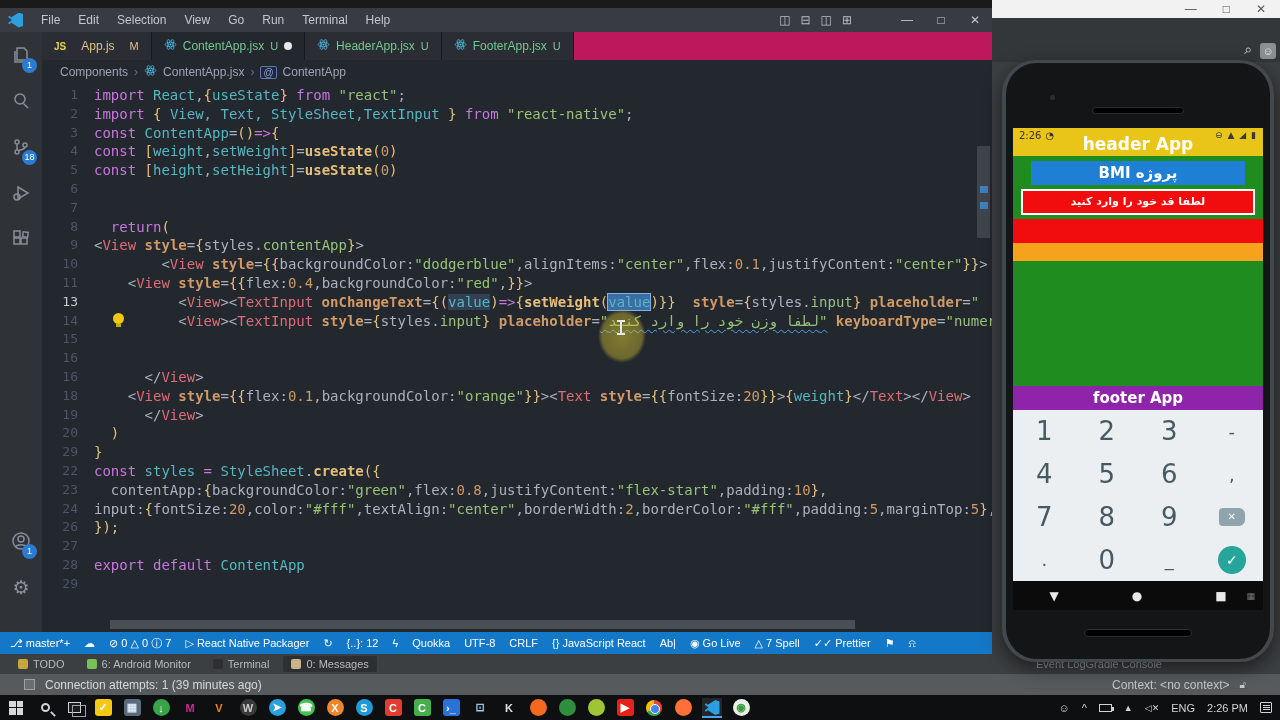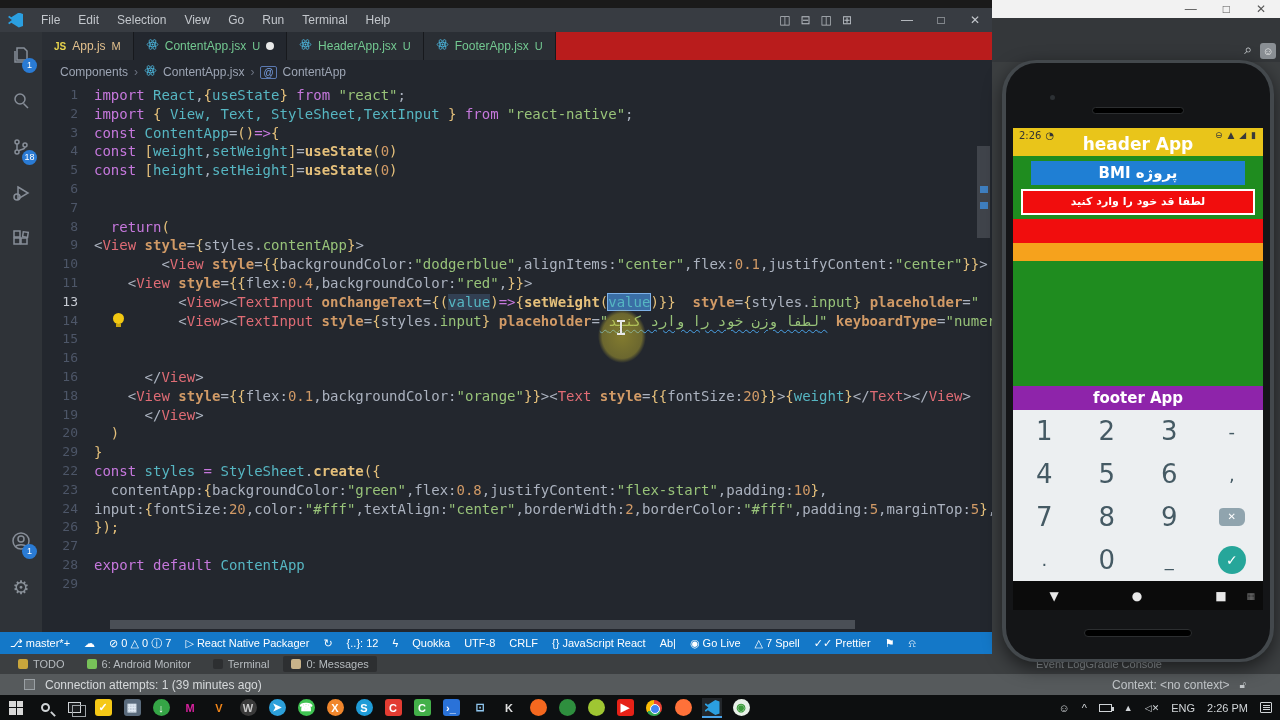--- a/index.html
+++ b/index.html
@@ -46,28 +46,28 @@
   
   #activity-bar { position:absolute; left:0; top:24px; width:42px; height:600px; background:#2f3338; }
   .act { position:relative; width:42px; height:46px; display:flex; align-items:center; justify-content:center; }
   .act svg { stroke:#878e98; fill:none; stroke-width:1.5; }
   .badge { position:absolute; right:5px; bottom:5px; min-width:15px; height:15px; border-radius:8px;
     background:#2a7bd4; color:#fff; font-size:9px; line-height:15px; text-align:center; padding:0 2px; }
   #act-bottom { position:absolute; left:0; bottom:22px; width:42px; }
   .gear-glyph { color:#8a9199; font-size:19px; }
 
   
-  #tabbar { position:absolute; left:42px; top:24px; right:0; height:28px; background:#b91c1c; display:flex; }
+  #tabbar { position:absolute; left:42px; top:24px; right:0; height:28px; background:#be185d; display:flex; }
   .tab { display:flex; align-items:center; gap:6px; padding:0 12px; font-size:12px; background:#2a2e34;
     border-right:1px solid #17191d; color:#9da5b4; }
   .tab.active { background:#23272e; }
   .tab .js-badge { color:#e8d44d; font-weight:bold; font-size:10px; }
   .tab .mod { font-size:11px; }
   .tab .dirty { width:8px; height:8px; border-radius:50%; background:#e8e8e8; }
-  .t-gold { color:#e2c08d; }
+  .t-gold { color:#e2c08d;margin-left:9px; }
   .t-green { color:#73c991; }
 
   
   #breadcrumb { position:absolute; left:42px; top:52px; right:0; height:24px; display:flex; align-items:center;
     gap:6px; padding-left:18px; color:#9da5b4; font-size:12px; background:#23272e; }
   .crumb-sep { color:#6b7280; }
   .sym-ico { color:#7aa2e8; font-size:10px; border:1px solid #5b79b0; border-radius:2px; padding:0 2px; }
 
   
   #editor { position:absolute; left:42px; top:76px; right:0; height:548px; overflow:hidden;

